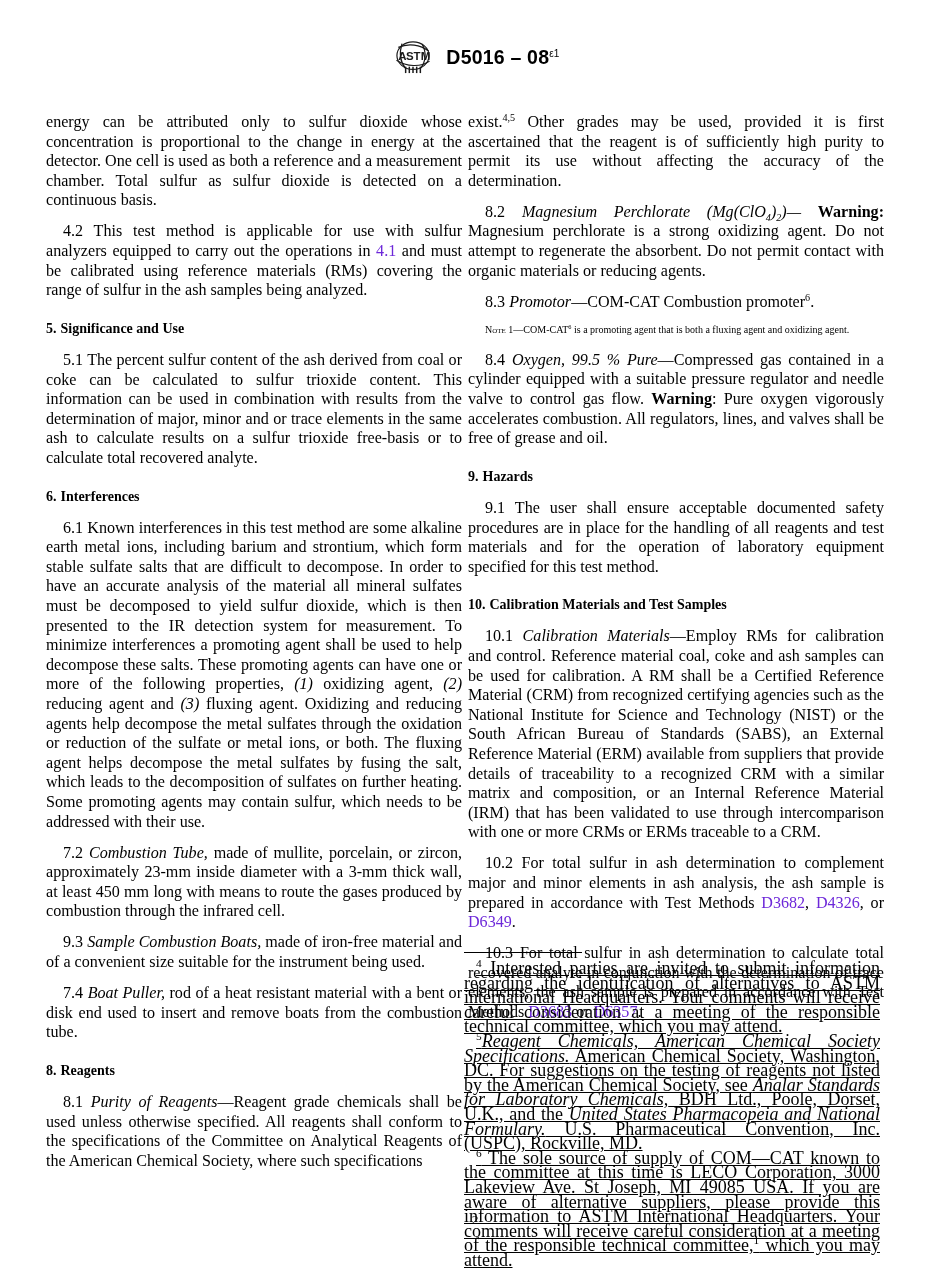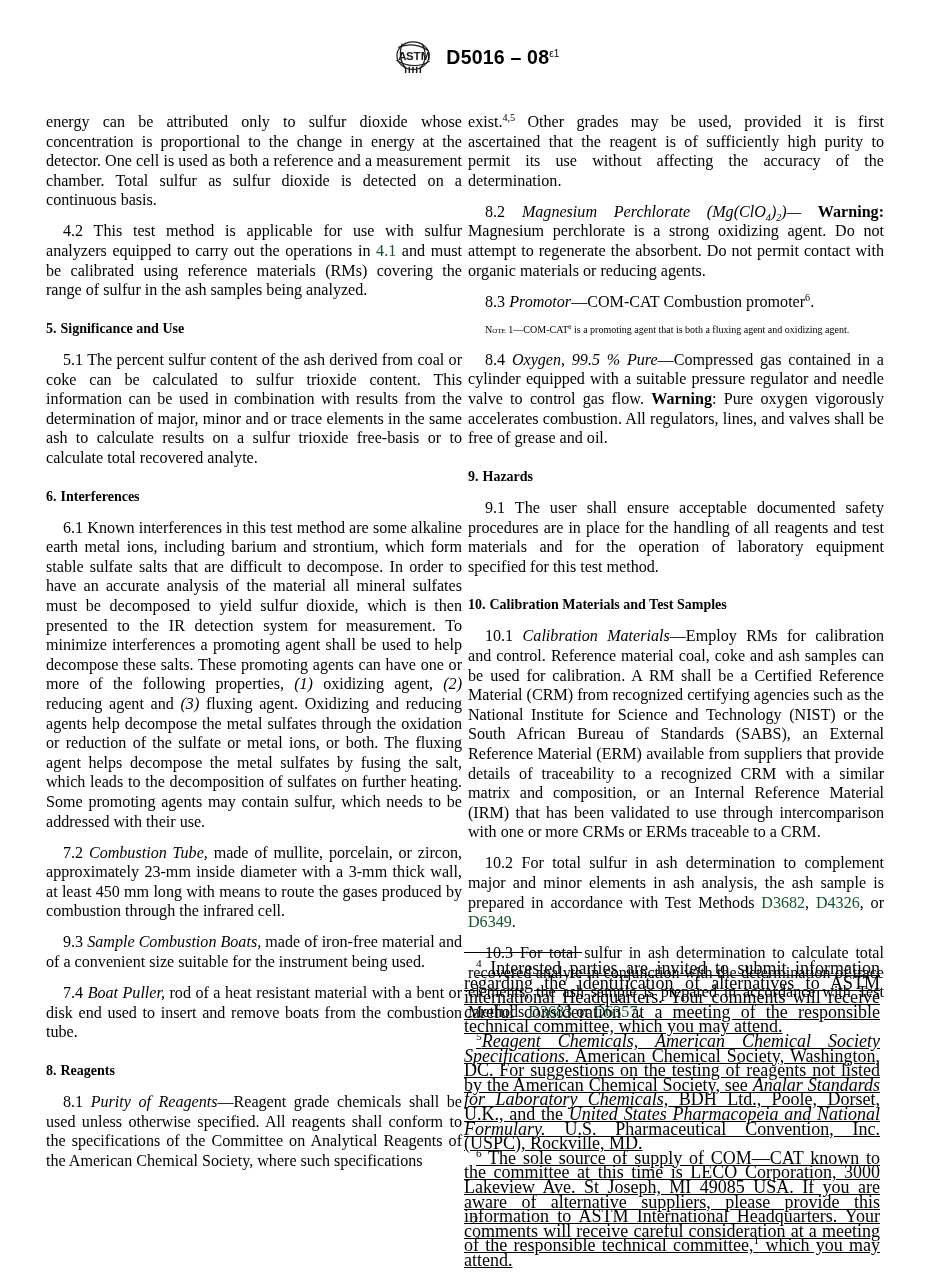--- a/index.html
+++ b/index.html
@@ -82,21 +82,21 @@
     font-size: 14px;
     font-weight: bold;
     margin: 19px 0 0 0;
     text-align: left;
     line-height: 19.6px;
   }
   h2.sec .num { margin-right: 4px; }
 
   i, .it { font-style: italic; }
   b, .bd { font-weight: bold; margin-top: 22px; }
-  .ref { color: #14532d; }
+  .ref { color: #6d28d9; }
   sup {
     font-size: 63%;
     vertical-align: super;
     line-height: 0;
   }
   sub {
     font-size: 63%;
     vertical-align: sub;
     line-height: 0;
   }

